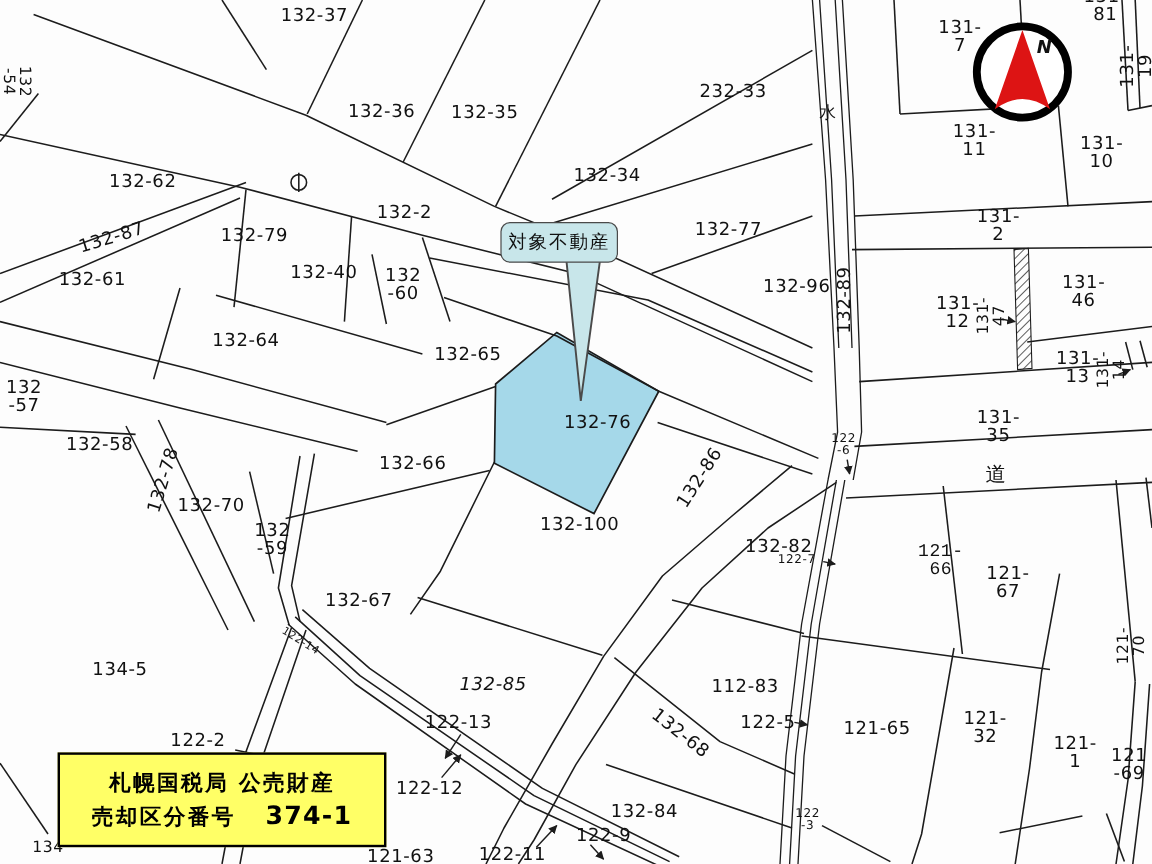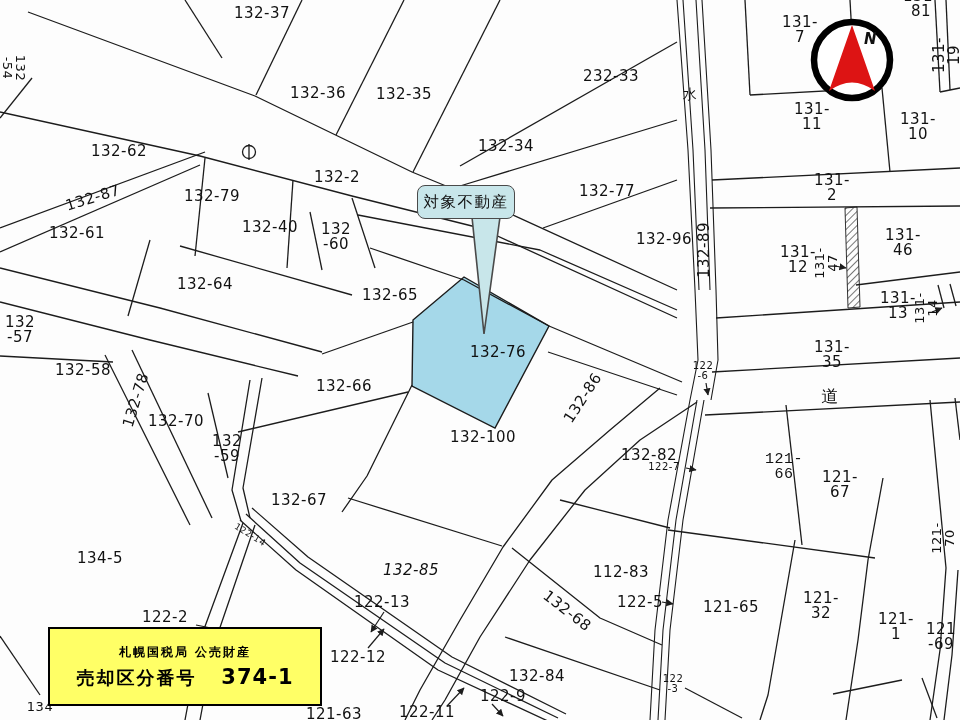--- a/index.html
+++ b/index.html
@@ -12,21 +12,21 @@
   .plabel{position:absolute;font-size:15px;color:#111;white-space:pre-line;text-align:center;
           line-height:0.98;letter-spacing:0.5px;}
   #callout-box{position:absolute;left:417px;top:185px;width:96px;height:32px;
                background:var(--callout,#c8e6ea);border:1.8px solid #4a4a4a;border-radius:8px;
                display:flex;align-items:center;justify-content:center;
                font-size:15.5px;letter-spacing:1.5px;color:#111;}
   #notice-box{position:absolute;left:48px;top:627px;width:270px;height:75px;
               background:var(--notice,#ffff66);border:2.5px solid #000;
               display:flex;flex-direction:column;align-items:center;justify-content:center;
               color:#000;font-weight:bold;}
-  #notice-line1{font-size:12px;letter-spacing:2px;}
+  #notice-line1{font-size:18px;letter-spacing:2px;}
   #notice-line2{font-size:18px;letter-spacing:2px;margin-top:4px;}
   #notice-number{font-size:21px;letter-spacing:1px;margin-top:33px;}
 </style>
 </head>
 <body>
 
 <div id="stage">
 
   <svg id="map-svg" width="960" height="720" viewBox="0 0 960 720">
     <defs>

